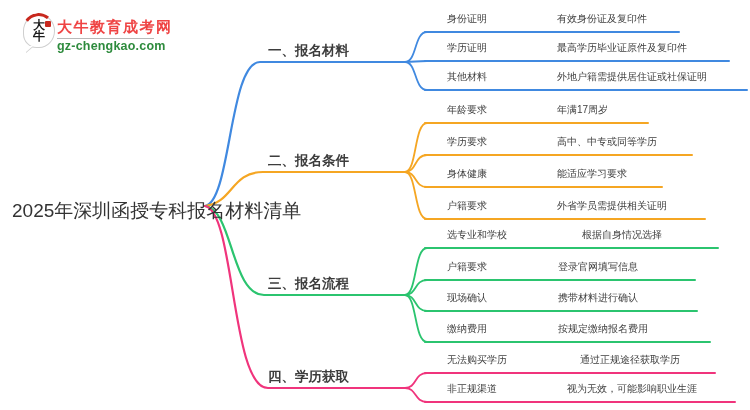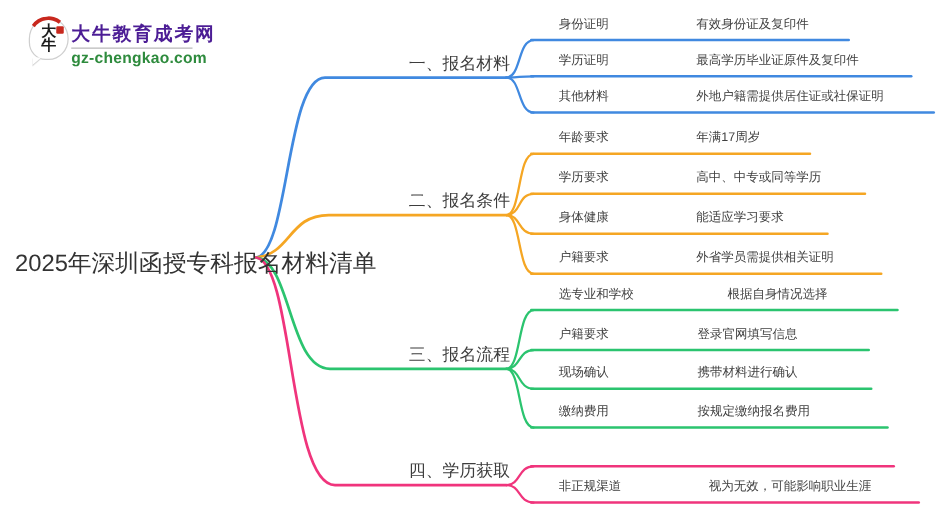--- a/index.html
+++ b/index.html
@@ -25,35 +25,35 @@
     filter:drop-shadow(0 1px 0 #cfcfcf);
   }
   .logo-badge-text{
     font-family:"Liberation Serif","DejaVu Serif",serif;font-weight:bold;
     font-size:12px;line-height:11px;color:#1c1c1c;text-align:center;width:14px;
     word-break:break-all;
   }
   .logo-seal{position:absolute;right:3px;top:6px;width:6px;height:6px;background:#c8281e;border-radius:1px;}
   .logo-title{
     position:absolute;left:35px;top:6px;font-size:15px;font-weight:bold;
-    color:#4c1d95;letter-spacing:1.5px;white-space:nowrap;font-family:Liberation Serif, serif;
+    color:#ef4444;letter-spacing:1.5px;white-space:nowrap;font-family:Liberation Serif, serif;
   }
   .logo-divider{position:absolute;left:35px;top:25.5px;width:97px;height:1px;background:#b9b9b9;}
   .logo-domain{
     position:absolute;left:35px;top:27px;font-size:12.5px;font-weight:bold;
     color:#2e8b3d;letter-spacing:.2px;white-space:nowrap;
   }
   
   #root-title{
     position:absolute;left:12px;top:198px;width:186px;text-align:right;
     font-size:19px;color:#333;white-space:nowrap;
   }
   .branch-label{
-    position:absolute;left:268px;width:140px;height:17px;text-align:right;
-    font-size:13.5px;color:#3d3d3d;white-space:nowrap;
+    position:absolute;left:268px;width:140px;height:17px;text-align:left;
+    font-size:13.5px;color:#3d3d3d;white-space:nowrap;font-weight:bold;
   }
   .node-row{position:absolute;height:19px;font-size:10px;color:#3f3f3f;white-space:nowrap;}
   .node-row .k{position:absolute;left:22px;top:0;}
   .node-row .v{position:absolute;top:0;}
   svg{position:absolute;left:0;top:0;}
   svg *{fill:none;stroke-linecap:round;stroke-linejoin:round;}
   .trunk{stroke-width:2.2;}
   .fan{stroke-width:1.8;}
   .ul{stroke-width:2;}
 </style>
@@ -164,18 +164,22 @@
   </div>
   <div class="node-row" style="left:425px;top:291px;width:272px">
     <span class="k">现场确认</span>
     <span class="v" style="left:133px">携带材料进行确认</span>
   </div>
   <div class="node-row" style="left:425px;top:322px;width:285px">
     <span class="k">缴纳费用</span>
     <span class="v" style="left:133px">按规定缴纳报名费用</span>
   </div>
 
+  <div class="node-row" style="left:425px;top:353px;width:290px">
+    <span class="k">无法购买学历</span>
+    <span class="v" style="left:155px">通过正规途径获取学历</span>
+  </div>
   <div class="node-row" style="left:425px;top:382px;width:310px">
     <span class="k">非正规渠道</span>
     <span class="v" style="left:142px">视为无效，可能影响职业生涯</span>
   </div>
 
 </div>
 
 </body></html>

